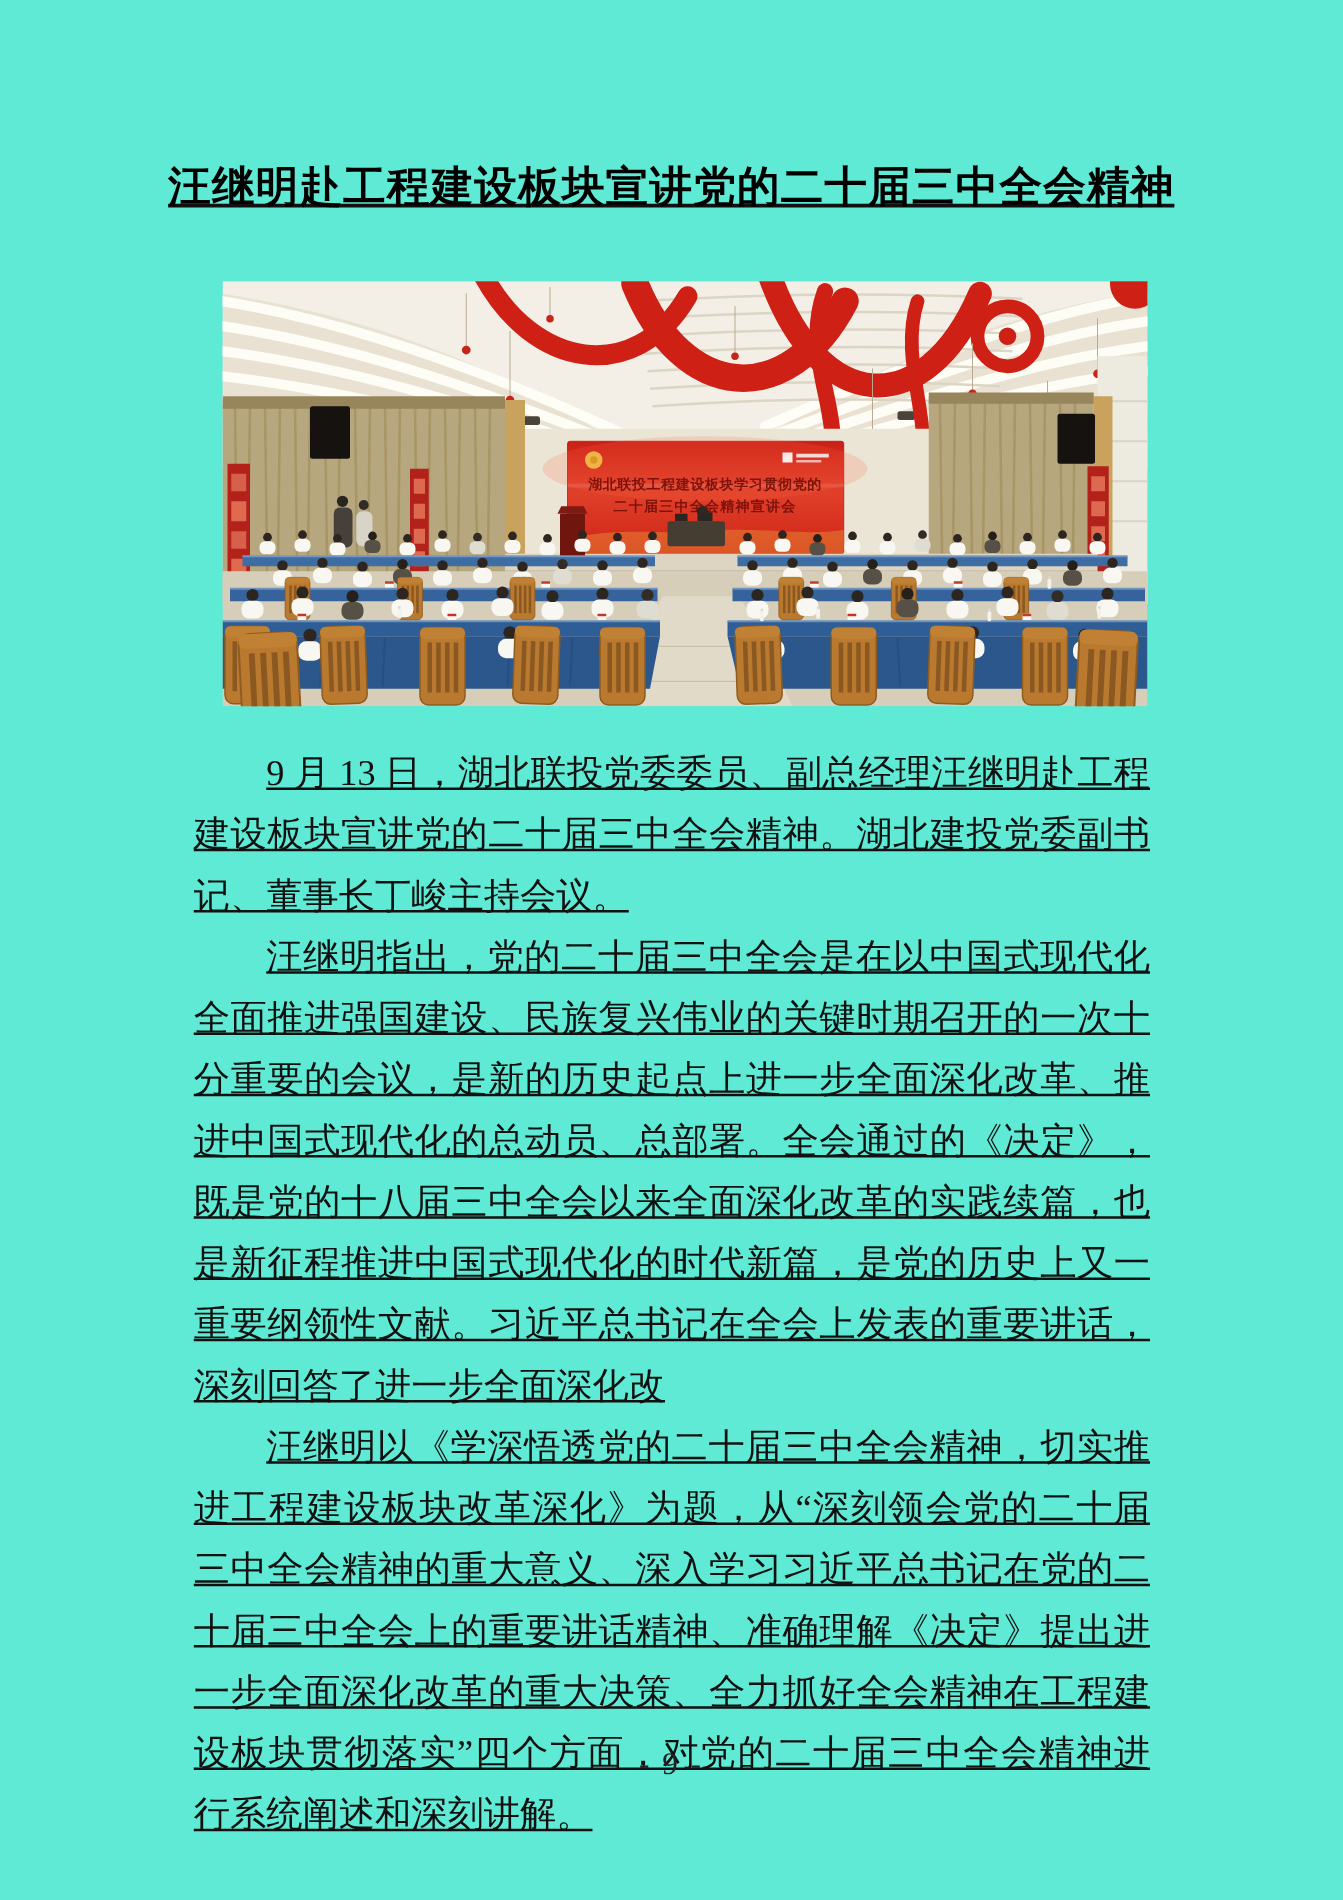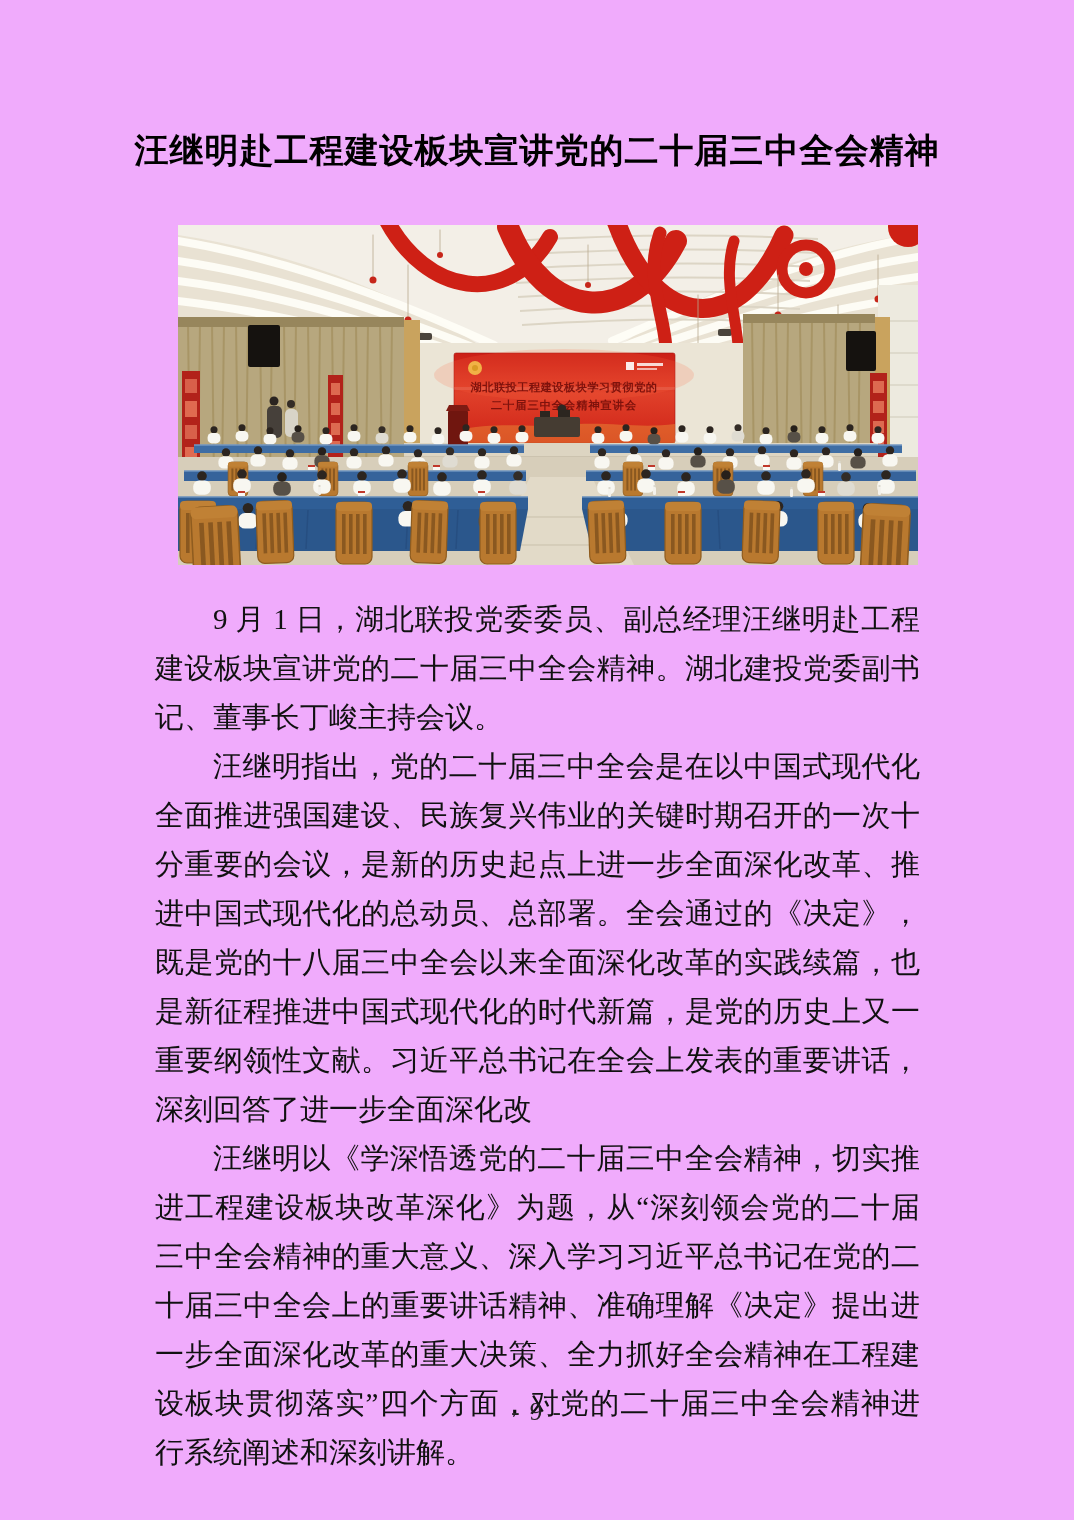--- a/index.html
+++ b/index.html
@@ -1,19 +1,19 @@
 <!DOCTYPE html>
 <html><head>
 <meta charset="utf-8">
 <style>
   html,body{margin:0;padding:0;background:#ffffff;}
   .page{
-    width:1074px;height:1520px;margin:0 auto;background:#f0abfc;
+    width:1074px;height:1520px;margin:0 auto;background:#5eead4;
     position:relative;overflow:hidden;
-    font-family:"Liberation Serif","DejaVu Serif",serif;color:#111;
+    font-family:"Liberation Serif","DejaVu Serif",serif;color:#111;text-decoration:underline;
   }
   .doc-title{
     padding-top:125px;margin:0 60px;text-align:center;
     font-size:34px;line-height:52px;font-weight:bold;letter-spacing:1px;color:#000;
   }
   .photo-wrap{width:704px;height:340px;margin:48px 0 0 178px;}
   .photo-wrap svg{display:block;}
   .body-text{
     margin:30px 154px 0 155px;
     font-size:29px;line-height:49px;text-align:justify;text-justify:inter-ideograph;
@@ -403,20 +403,20 @@
         <use href="#ch" transform="translate(505,339)"></use>
         <use href="#ch" transform="translate(582,338) rotate(2)"></use>
         <use href="#ch" transform="translate(658,339)"></use>
         <use href="#ch" transform="translate(40,362) scale(1.3) rotate(-3)"></use>
         <use href="#ch" transform="translate(705,360) scale(1.3) rotate(3)"></use>
       </g>
     </svg>
   </div>
 
   <div class="body-text">
-    <p>9 月 1 日，湖北联投党委委员、副总经理汪继明赴工程建设板块宣讲党的二十届三中全会精神。湖北建投党委副书记、董事长丁峻主持会议。</p>
+    <p>9 月 13 日，湖北联投党委委员、副总经理汪继明赴工程建设板块宣讲党的二十届三中全会精神。湖北建投党委副书记、董事长丁峻主持会议。</p>
     <p>汪继明指出，党的二十届三中全会是在以中国式现代化全面推进强国建设、民族复兴伟业的关键时期召开的一次十分重要的会议，是新的历史起点上进一步全面深化改革、推进中国式现代化的总动员、总部署。全会通过的《决定》，既是党的十八届三中全会以来全面深化改革的实践续篇，也是新征程推进中国式现代化的时代新篇，是党的历史上又一重要纲领性文献。习近平总书记在全会上发表的重要讲话，深刻回答了进一步全面深化改</p>
     <p>汪继明以《学深悟透党的二十届三中全会精神，切实推进工程建设板块改革深化》为题，从“深刻领会党的二十届三中全会精神的重大意义、深入学习习近平总书记在党的二十届三中全会上的重要讲话精神、准确理解《决定》提出进一步全面深化改革的重大决策、全力抓好全会精神在工程建设板块贯彻落实”四个方面，对党的二十届三中全会精神进行系统阐述和深刻讲解。</p>
   </div>
 
   <div class="page-number">- 9 -</div>
 
 </div>
 
 </body></html>

